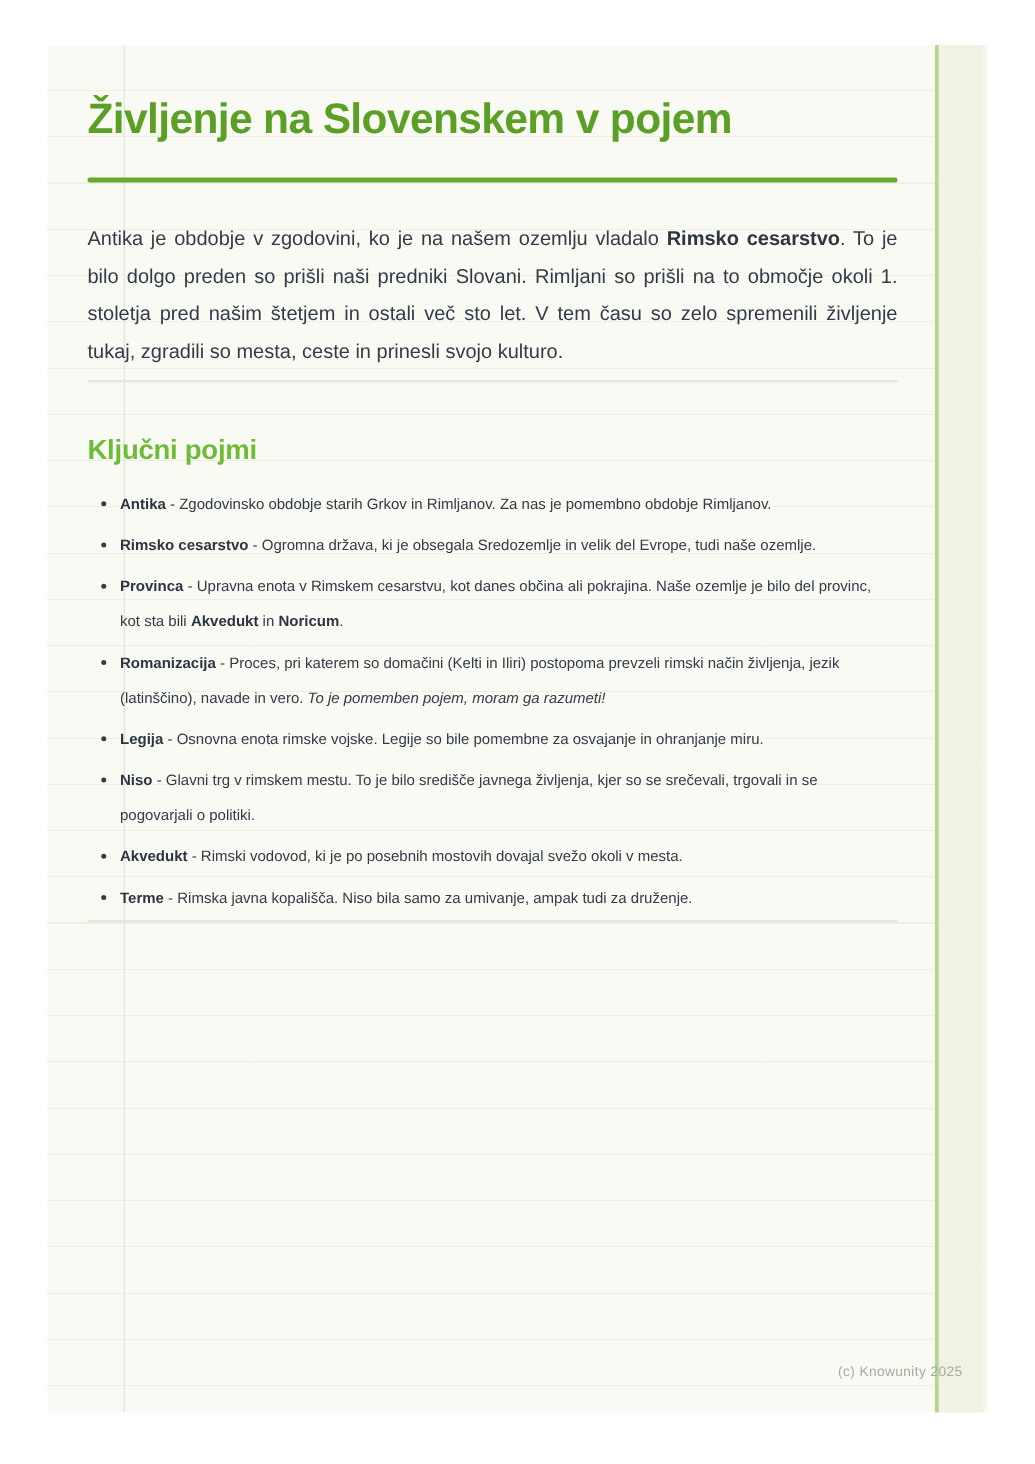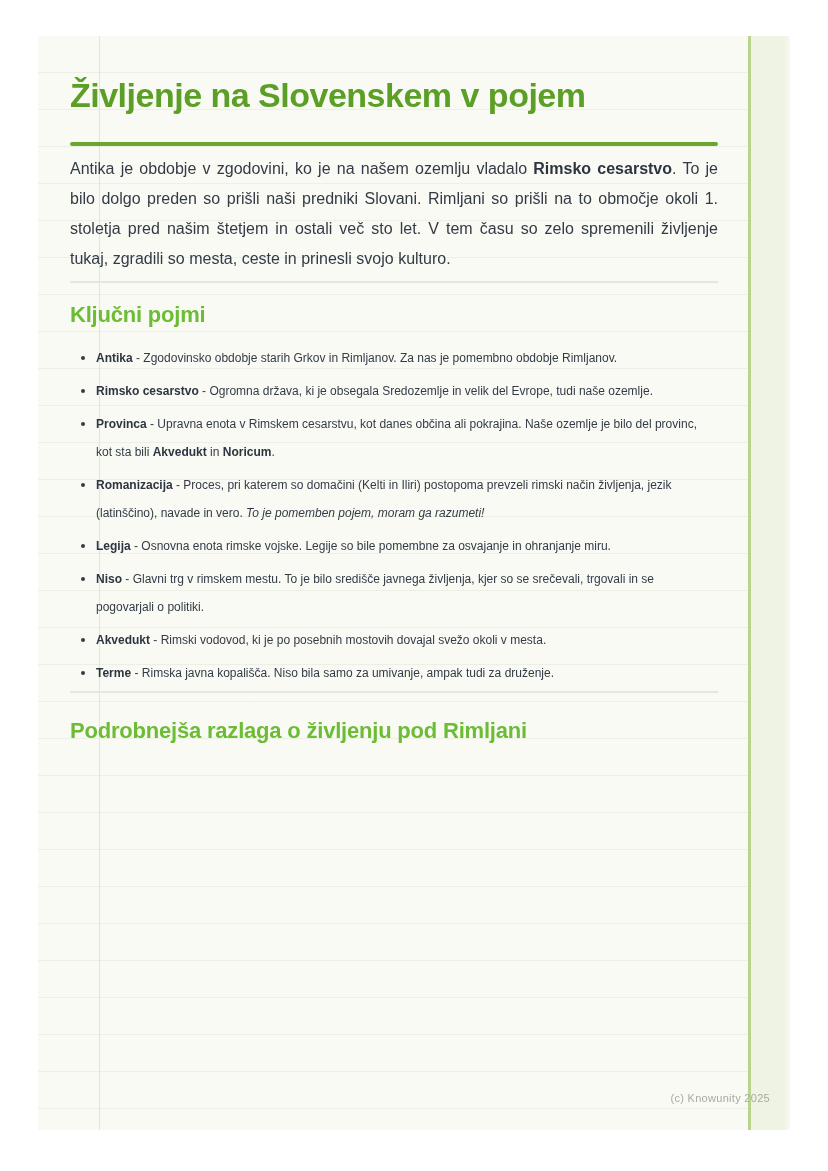--- a/index.html
+++ b/index.html
@@ -58,24 +58,24 @@
     border-radius: 2px;
   }
   h2.section-heading {
     font-size: 22px;
     line-height: 28px;
     font-weight: 700;
     letter-spacing: -0.2px;
     color: #6cbc35;
   }
   h2.h-intro   { margin-top: 32px; }
-  h2.h-terms   { margin-top: 18px; }
+  h2.h-terms   { margin-top: 40px; }
   h2.h-detail  { margin-top: 24px; }
   p.intro-paragraph {
-    margin-top: 8px;
+    margin-top: 31px;
     font-size: 16px;
     line-height: 30px;
     text-align: justify;
     color: #323b46;
   }
   .divider {
     margin-top: 7px;
     height: 2px;
     background: #e5e7df;
   }
@@ -130,17 +130,16 @@
         <li><strong>Provinca</strong><span> - Upravna enota v Rimskem cesarstvu, kot danes občina ali pokrajina. Naše ozemlje je bilo del provinc, kot sta bili </span><strong>Akvedukt</strong><span> in </span><strong>Noricum</strong><span>.</span></li>
         <li><strong>Romanizacija</strong><span> - Proces, pri katerem so domačini (Kelti in Iliri) postopoma prevzeli rimski način življenja, jezik (latinščino), navade in vero. </span><em>To je pomemben pojem, moram ga razumeti!</em></li>
         <li><strong>Legija</strong><span> - Osnovna enota rimske vojske. Legije so bile pomembne za osvajanje in ohranjanje miru.</span></li>
         <li><strong>Niso</strong><span> - Glavni trg v rimskem mestu. To je bilo središče javnega življenja, kjer so se srečevali, trgovali in se pogovarjali o politiki.</span></li>
         <li><strong>Akvedukt</strong><span> - Rimski vodovod, ki je po posebnih mostovih dovajal svežo okoli v mesta.</span></li>
         <li><strong>Terme</strong><span> - Rimska javna kopališča. Niso bila samo za umivanje, ampak tudi za druženje.</span></li>
       </ul>
 
     <div class="divider d2"></div>
 
-    <h2 class="section-heading h-detail">Podrobnejša razlaga o življenju pod Rimljani</h2>
   </div>
 
   <div class="watermark">(c) Knowunity 2025</div>
 </div>
 
 </body></html>

